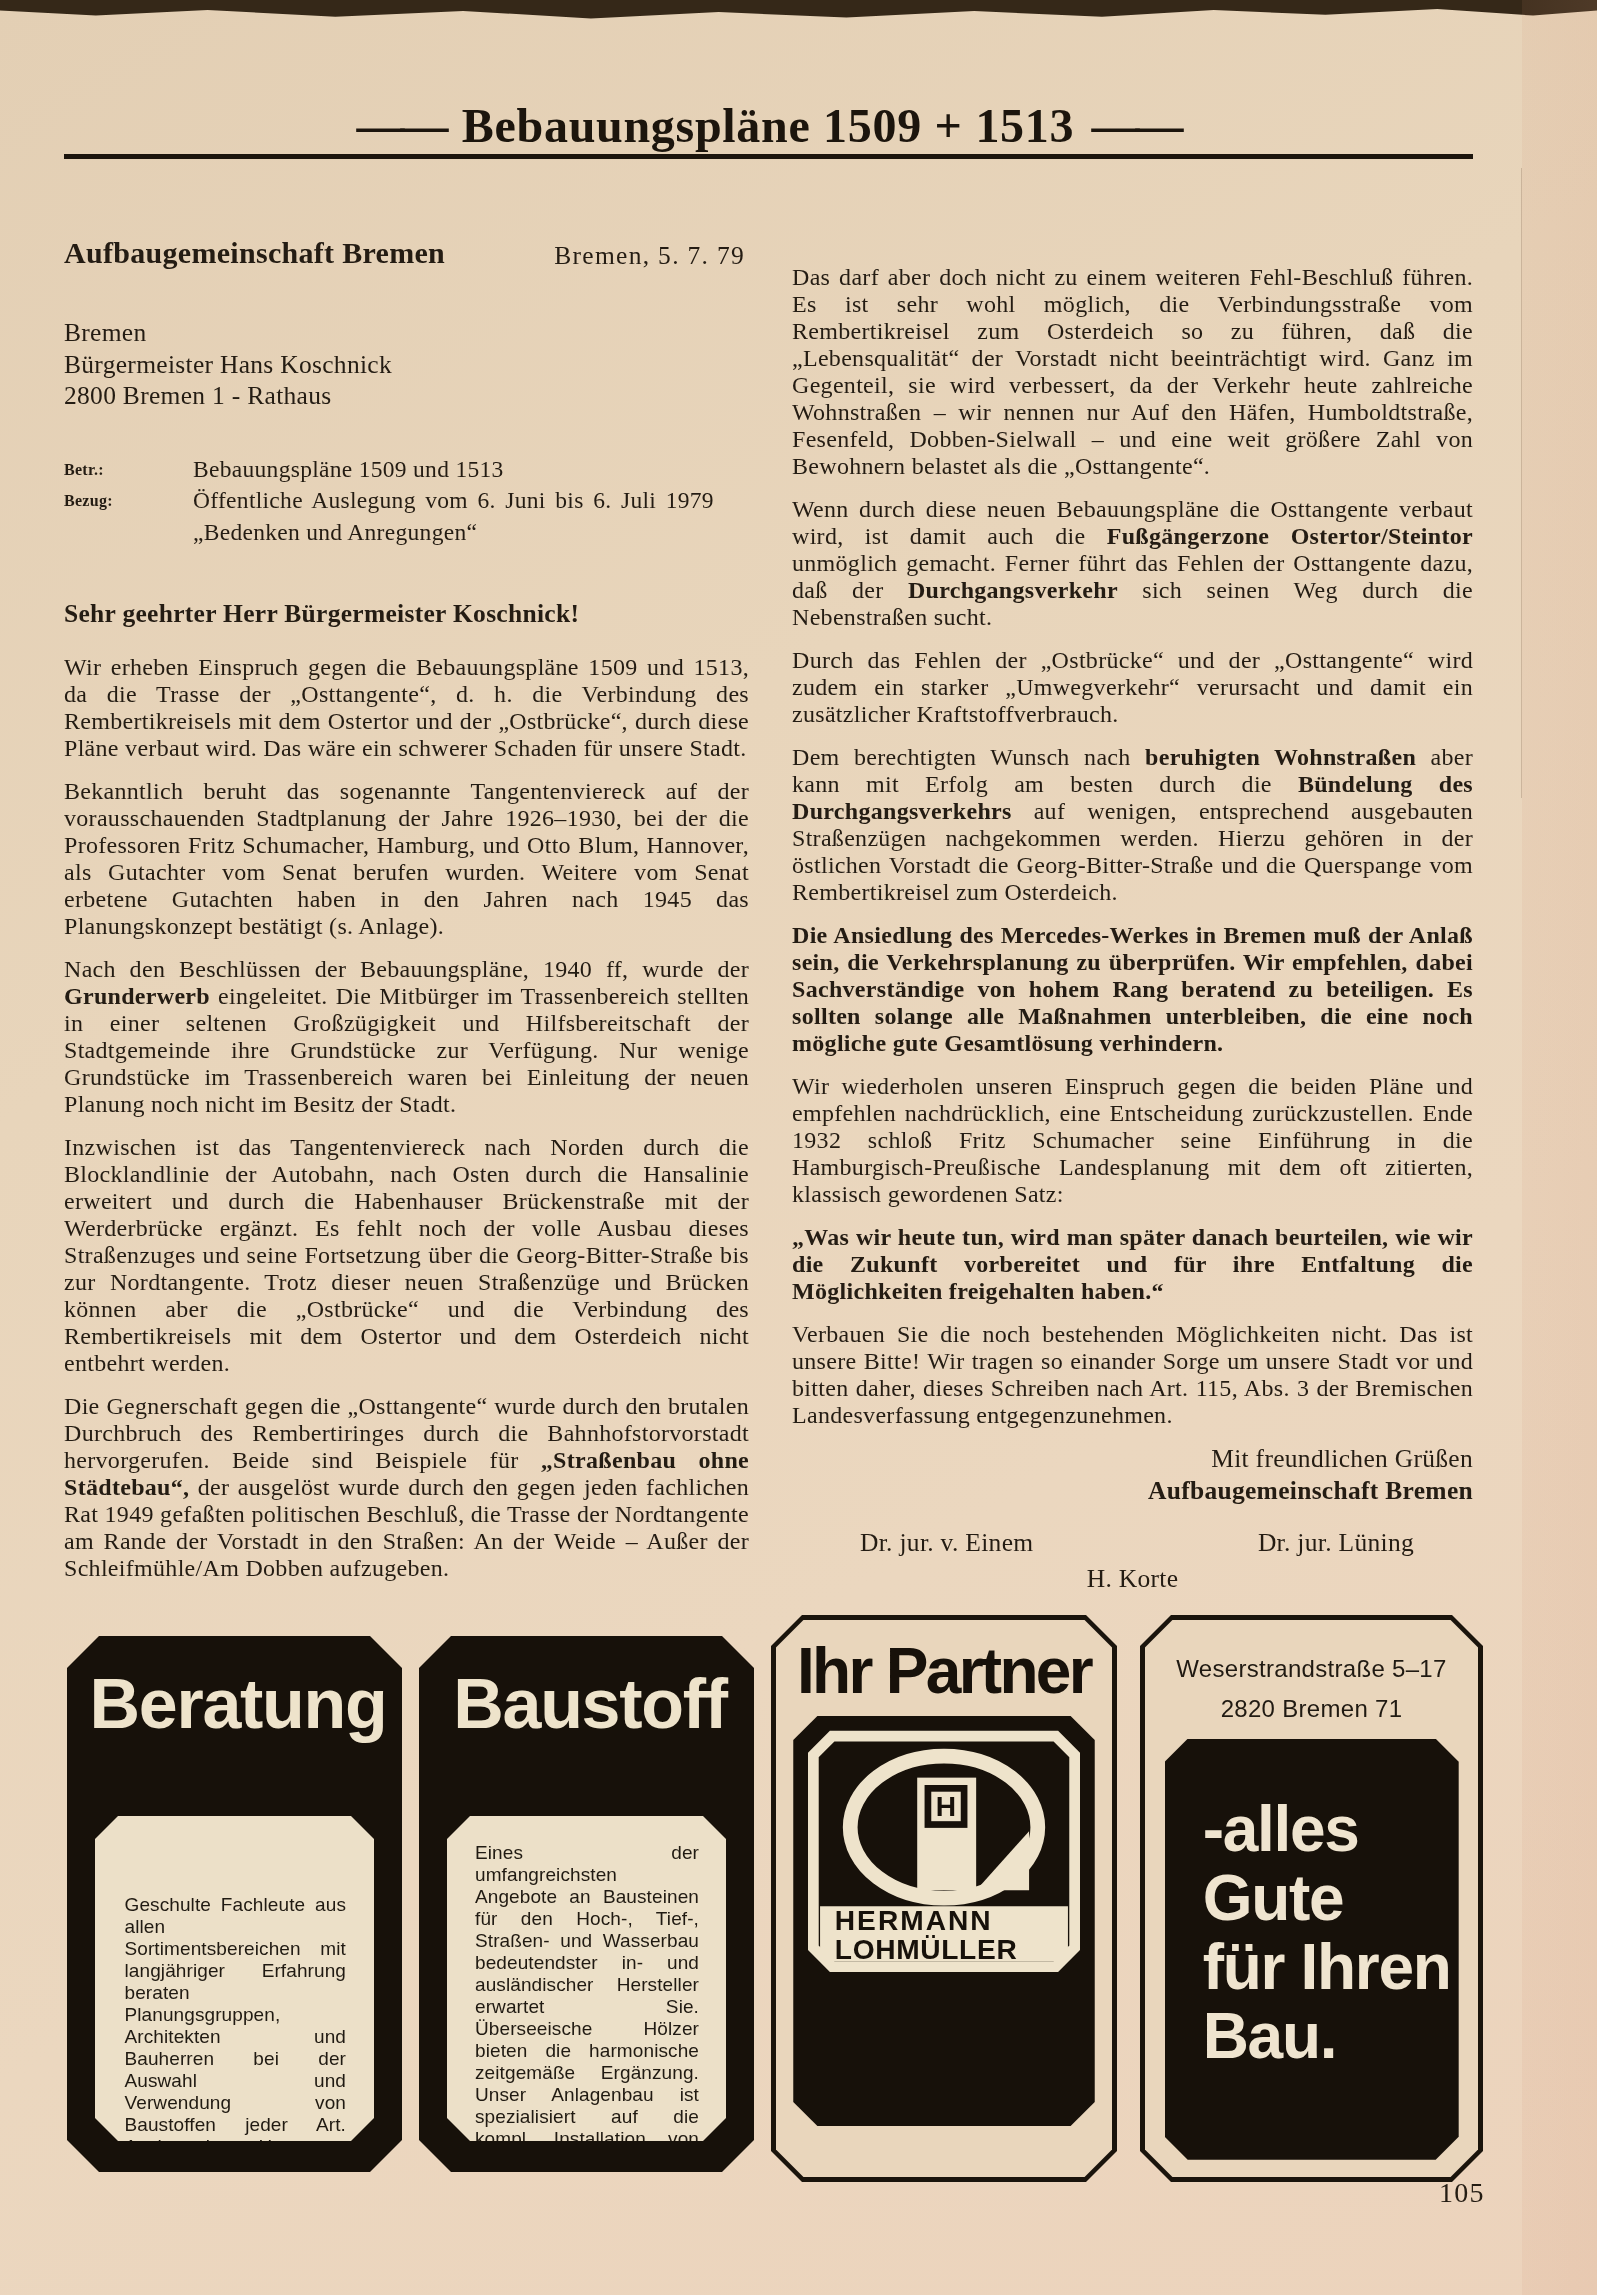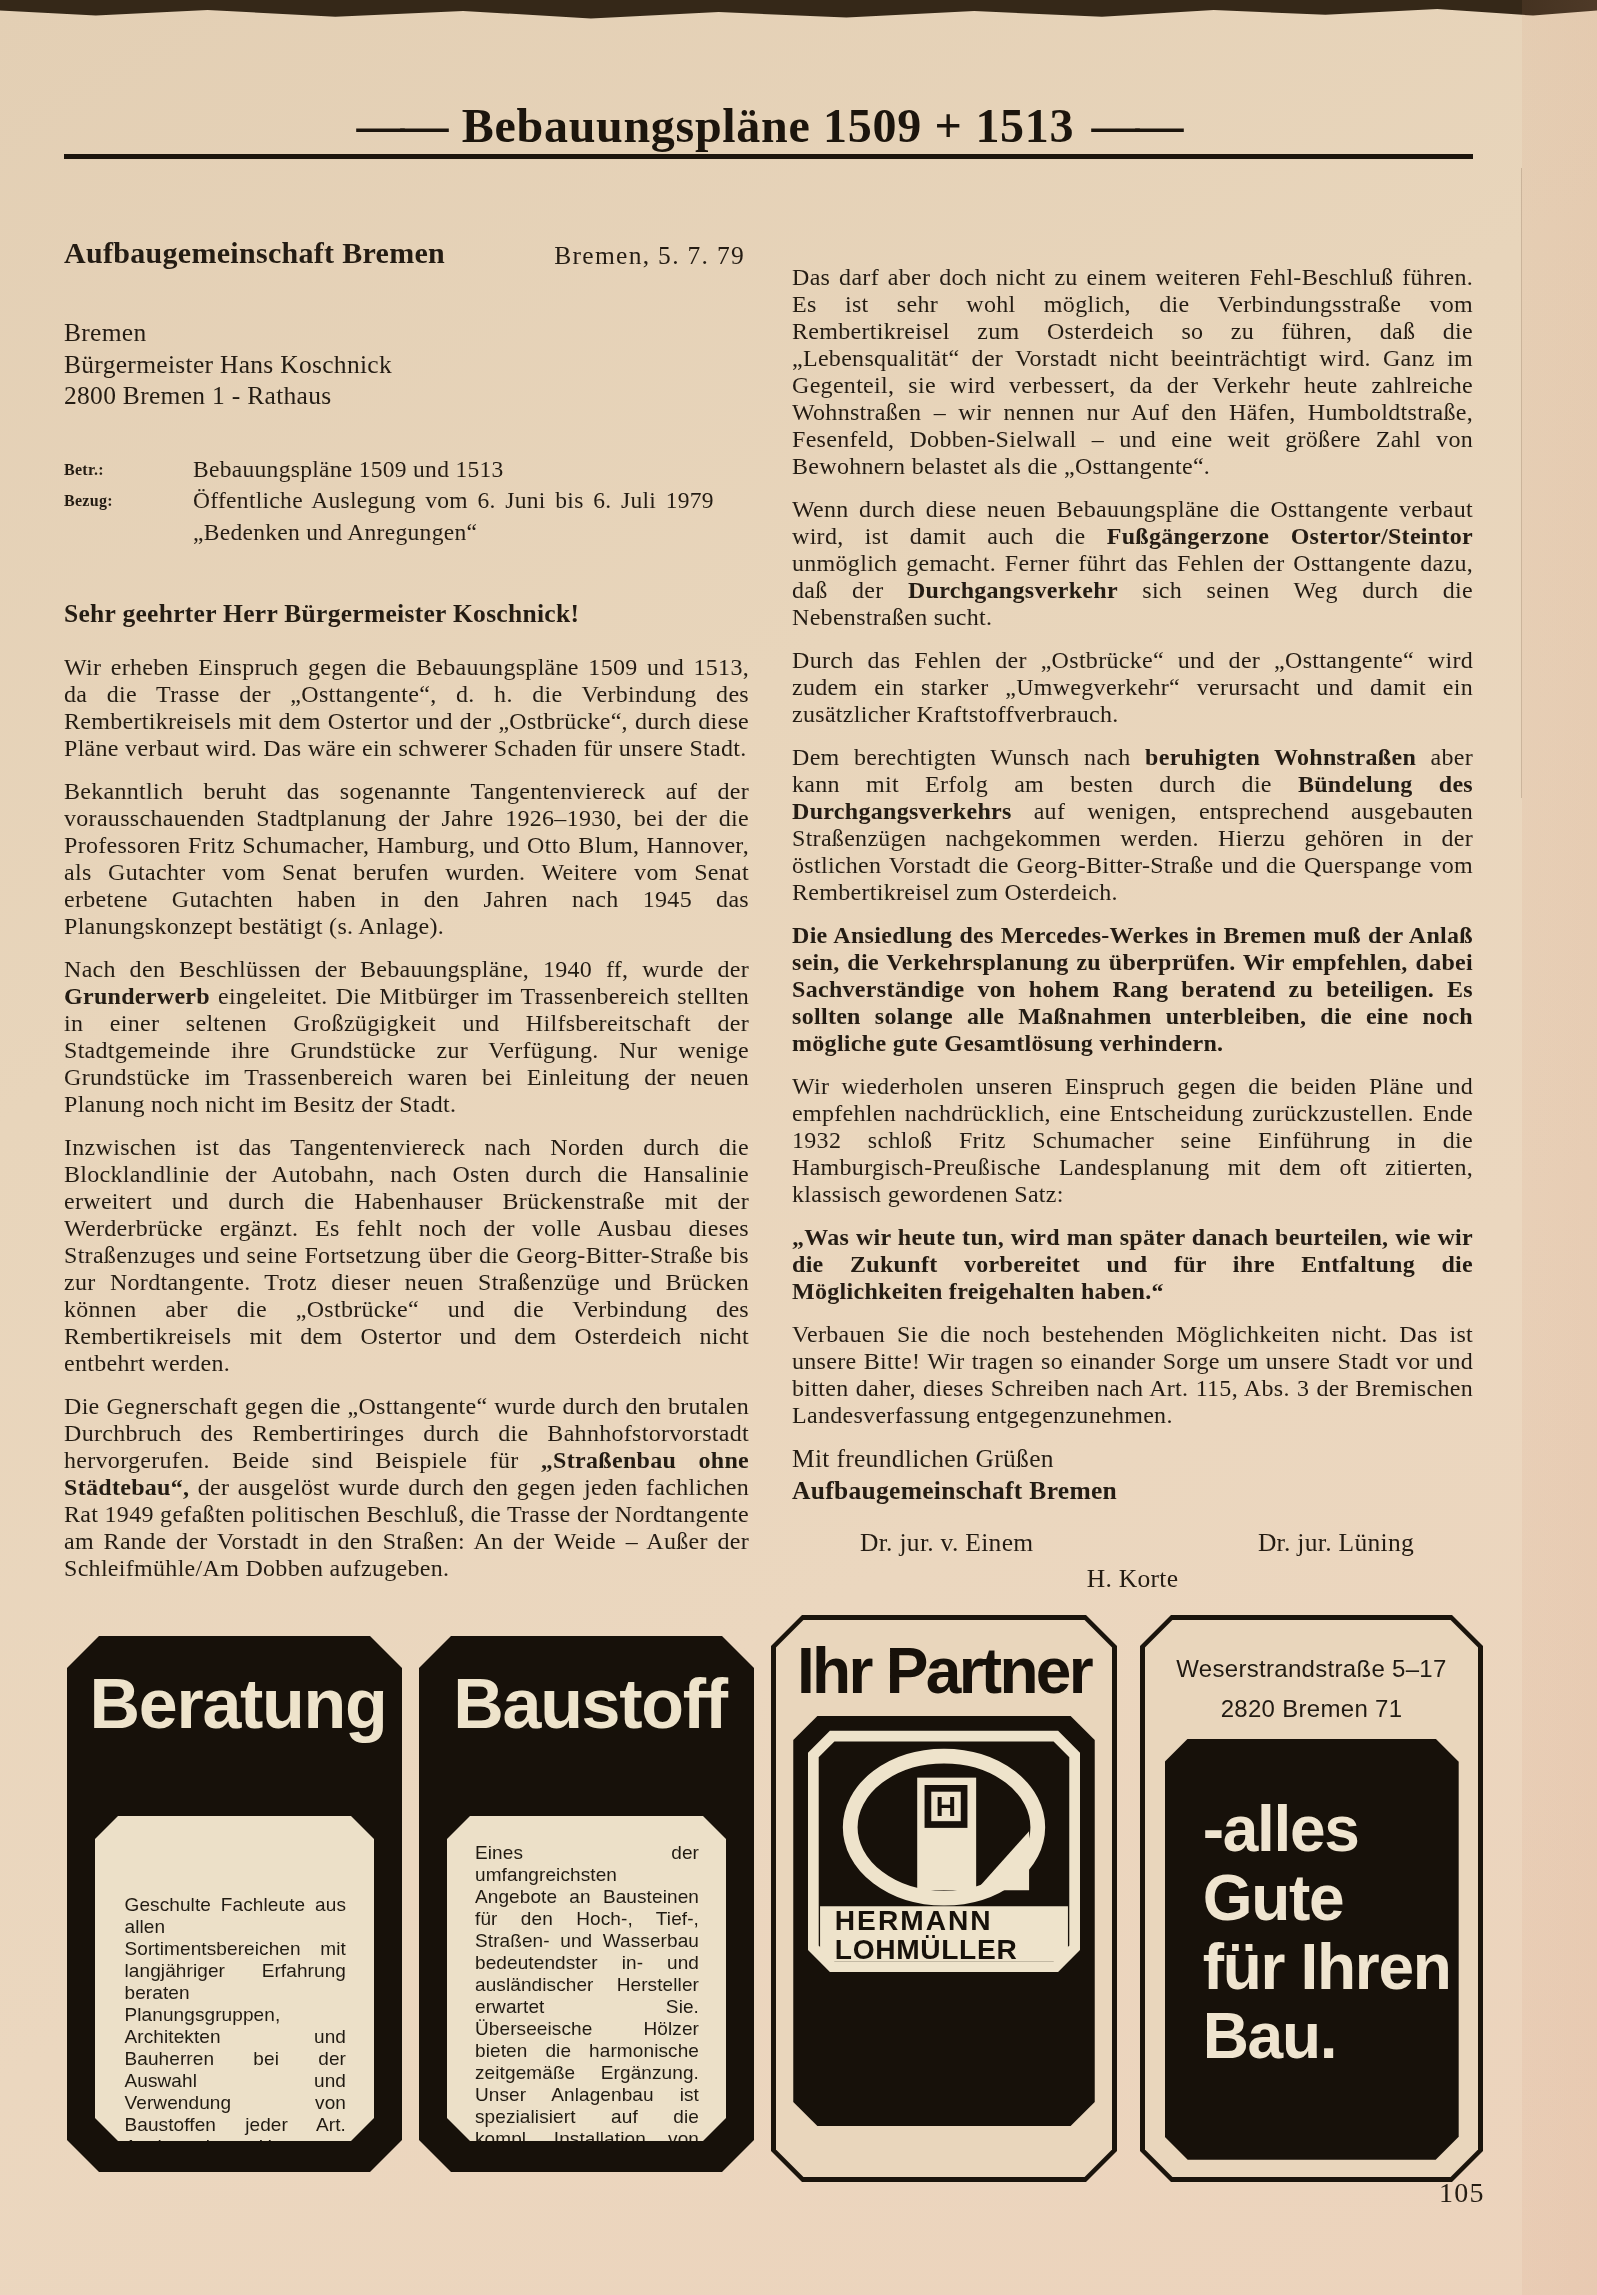--- a/index.html
+++ b/index.html
@@ -38,21 +38,21 @@
   .ref-block{margin-top:42px;font-size:23.5px;line-height:31.5px;text-align:left;}
   .ref-row{position:relative;padding-left:129px;white-space:nowrap;}
   .ref-label{position:absolute;left:0;top:0;font-weight:bold;font-size:16px;}
   .bezug-stretch{word-spacing:3.4px;}
   .bezug2{padding-left:129px;white-space:nowrap;}
   .salutation{margin-top:50px;font-weight:bold;font-size:25.5px;line-height:31.5px;text-align:left;}
   .paras{margin-top:24px;}
   .paras p{margin:16px 0 14px 0;}
   .paras b{font-weight:bold;}
 
-  .closing{margin-top:12px;text-align:left;font-size:25.5px;line-height:32px;}
+  .closing{margin-top:12px;text-align:right;font-size:25.5px;line-height:32px;}
   .closing-org{font-weight:bold;}
   .sig-row{display:flex;justify-content:space-between;padding:20px 59px 0 68px;font-size:25.5px;line-height:31px;text-align:left;}
   .sig-center{text-align:center;margin-top:6.7px;font-size:25.5px;}
 
   
   .sans{font-family:"Liberation Sans", sans-serif;}
   .ad-black{position:absolute;top:1636px;width:335px;height:536px;background:#17110a;
     clip-path:polygon(32px 0,303px 0,100% 32px,100% 504px,303px 100%,32px 100%,0 504px,0 32px);}
   #ad1{left:67px;} #ad2{left:419px;}
   .ad-heading-white{color:#eee3cb;font-weight:bold;font-size:70px;line-height:74px;

